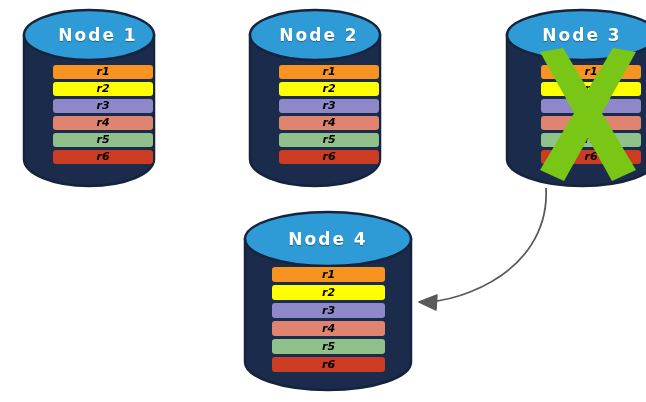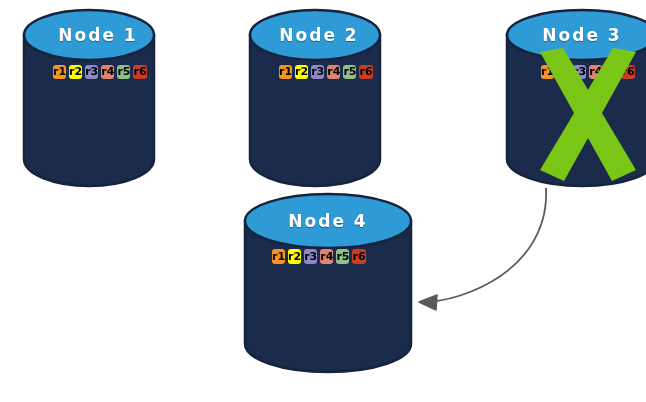--- a/index.html
+++ b/index.html
@@ -43,21 +43,22 @@
     font-weight: bold;
     letter-spacing: 2px;
     text-shadow: 0 1px 1px rgba(0,0,0,0.35);
     white-space: nowrap;
     pointer-events: none;
   }
 
   .rows {
     position: absolute;
     display: flex;
-    flex-direction: row;
+    flex-direction: column;
+    font-style: italic;
   }
 
   .row-bar {
     position: relative;
     border-radius: 3px;
     box-sizing: border-box;
     display: flex;
     align-items: center;
     justify-content: center;
     color: #000000;
@@ -173,21 +174,21 @@
     </div>
 
     <svg class="x-mark" style="left:30px; top:40px;" width="106" height="136" viewBox="0 0 106 136">
       <g fill="#7AC617">
         <polygon points="5,4 28,0 101,122 77,133"></polygon>
         <polygon points="101,4 78,0 5,122 29,133"></polygon>
       </g>
     </svg>
   </div>
 
-  <div class="node" style="left:243px; top:192px; width:170px; height:182px;">
+  <div class="node" style="left:243px; top:210px; width:170px; height:182px;">
     <svg class="node-svg" width="170" height="182" viewBox="0 0 170 182">
       <path d="M2,29 L2,152 A83,28 0 0 0 168,152 L168,29 Z" fill="#1B2B4B" stroke="#16233D" stroke-width="2.5"></path>
       <ellipse cx="85" cy="29" rx="83" ry="27" fill="#2E9BD6" stroke="#16233D" stroke-width="2.5"></ellipse>
     </svg>
     <div class="node-title" style="top:19px; font-size:17px;">Node 4</div>
     <div class="rows" style="left:29px; top:57px; width:113px; gap:3px;">
       <div class="row-bar" style="height:15px; font-size:11px; background:#F79421;">
         <span class="row-label">r1</span>
       </div>
       <div class="row-bar" style="height:15px; font-size:11px; background:#FFFF00;">

